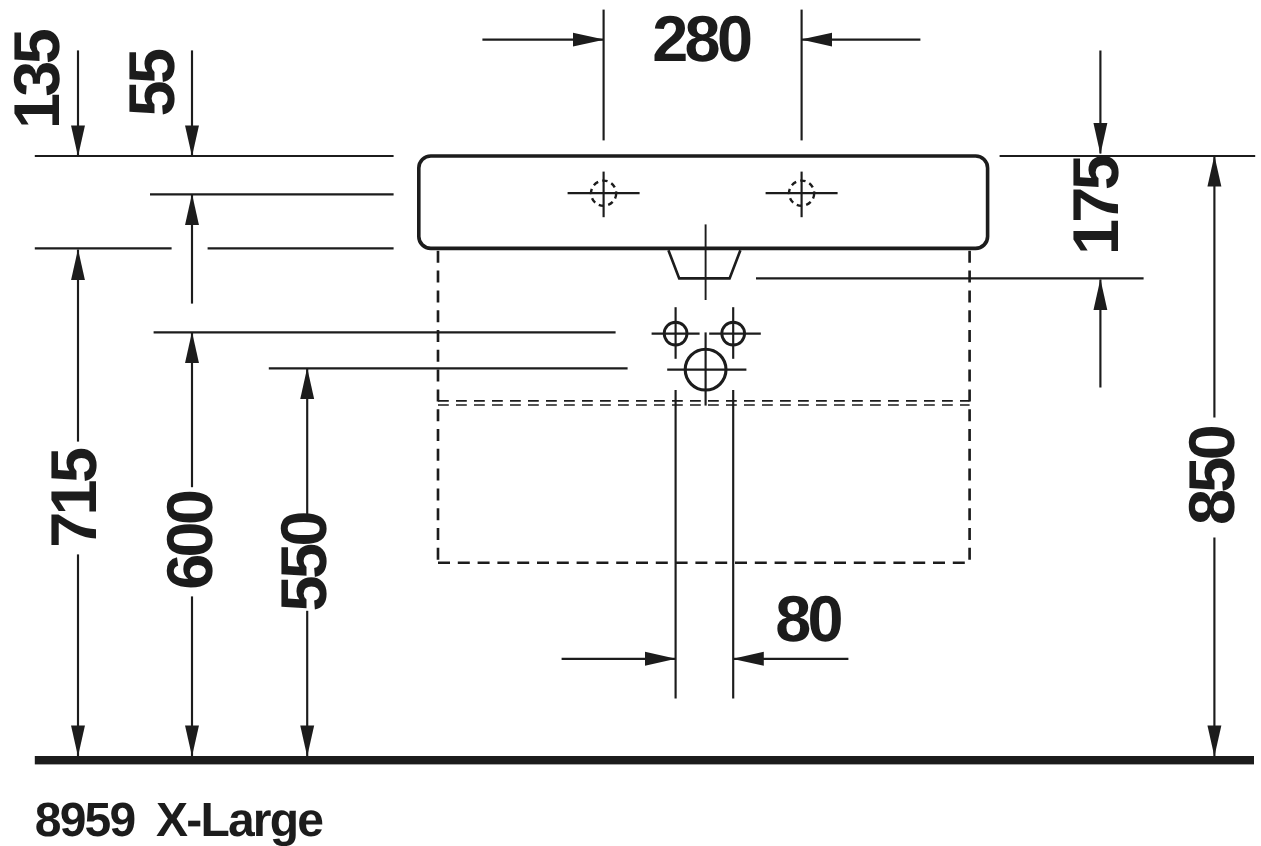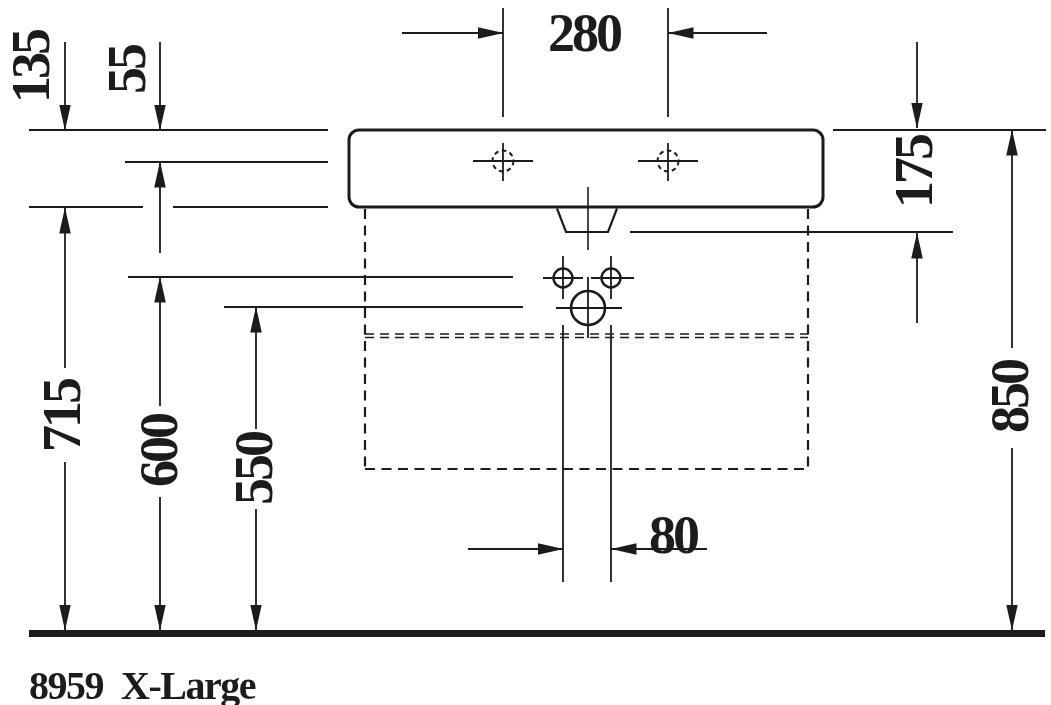--- a/index.html
+++ b/index.html
@@ -1,20 +1,20 @@
 <!DOCTYPE html>
 <html><head>
 <meta charset="utf-8">
 <style>
   html,body{margin:0;padding:0;background:#ffffff;}
   .canvas{
     position:relative;
     width:1051px;height:705px;
     background:#ffffff;
-    font-family:Liberation Serif, serif;
+    font-family:Liberation Sans, sans-serif;
     overflow:hidden;
   }
   .canvas svg{position:absolute;left:0;top:0;}
   .dim{
     position:absolute;
     font-weight:700;
     font-size:54px;
     letter-spacing:-3px;
     line-height:1;
     color:#1c1c1c;
@@ -136,21 +136,21 @@
 
         <line x1="1012" y1="348" x2="1012" y2="130" marker-end="url(#ah)"></line>
         <line x1="1012" y1="448" x2="1012" y2="630" marker-end="url(#ah)"></line>
       </g>
 
       <rect x="29" y="630" width="1016" height="7" fill="#1c1c1c" stroke="none"></rect>
     </g>
   </svg>
 
   <span class="dim h" style="left:584px;top:33px">280</span>
-  <span class="dim h" style="left:673px;top:535px">80</span>
+  <span class="dim h" style="left:673px;top:516px">80</span>
   <span class="dim v" style="left:31px;top:67px">135</span>
   <span class="dim v" style="left:127px;top:70px">55</span>
   <span class="dim v" style="left:914px;top:172px">175</span>
   <span class="dim v" style="left:62px;top:416px">715</span>
   <span class="dim v" style="left:159px;top:451px">600</span>
   <span class="dim v" style="left:254px;top:469px">550</span>
   <span class="dim v" style="left:1010px;top:397px">850</span>
 
   <div class="title">
     <span>8959</span><span class="variant">X-Large</span>

